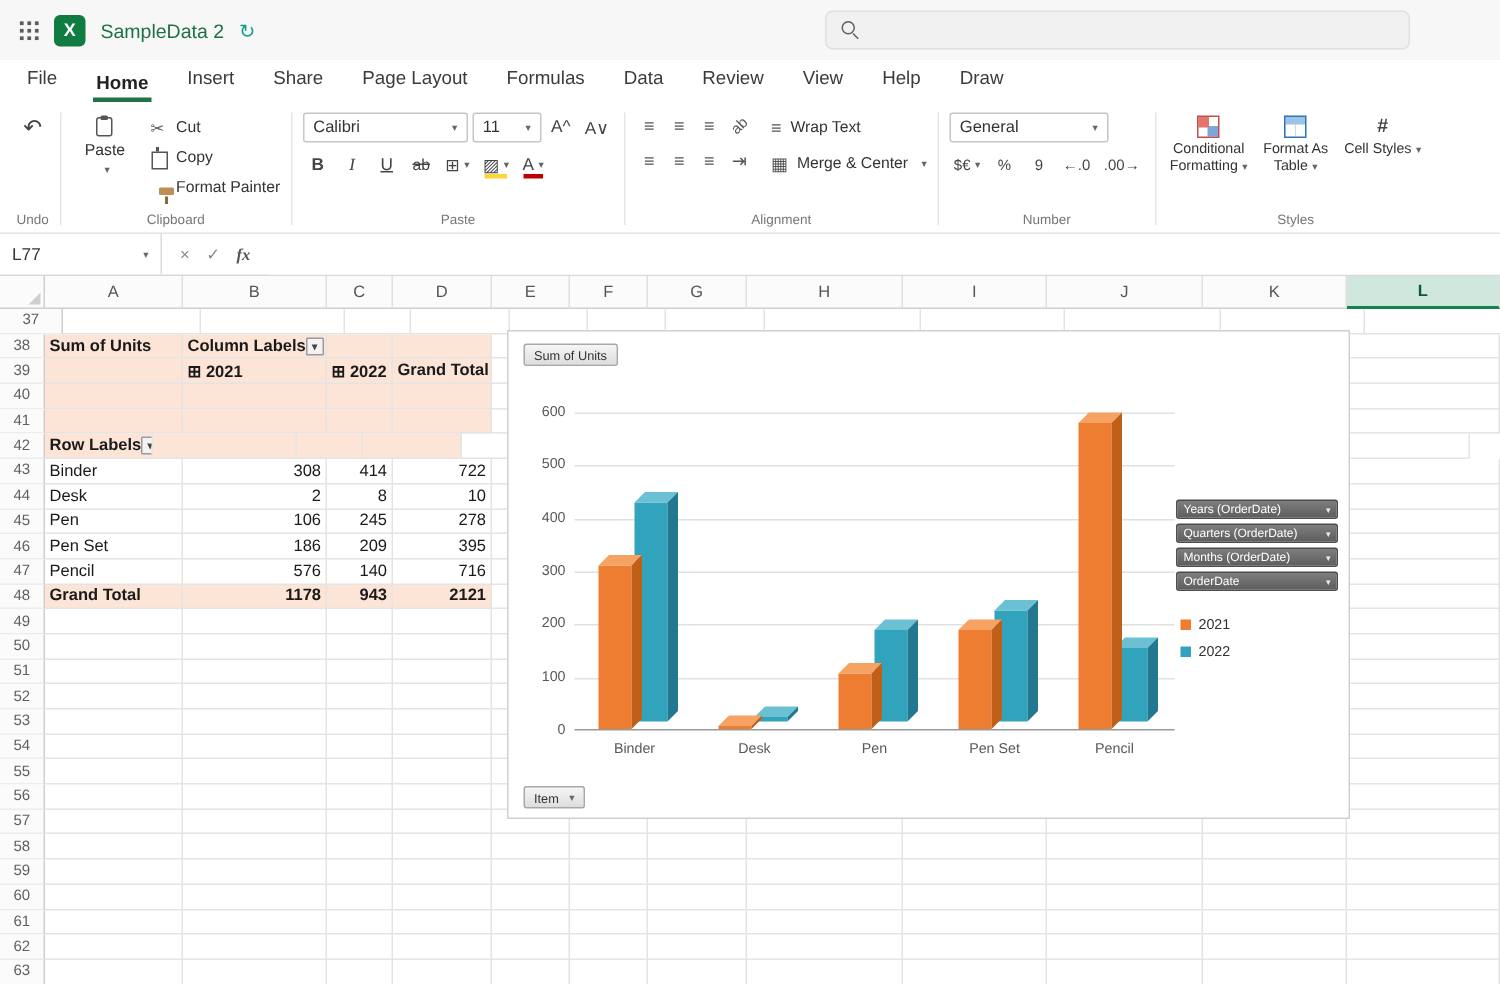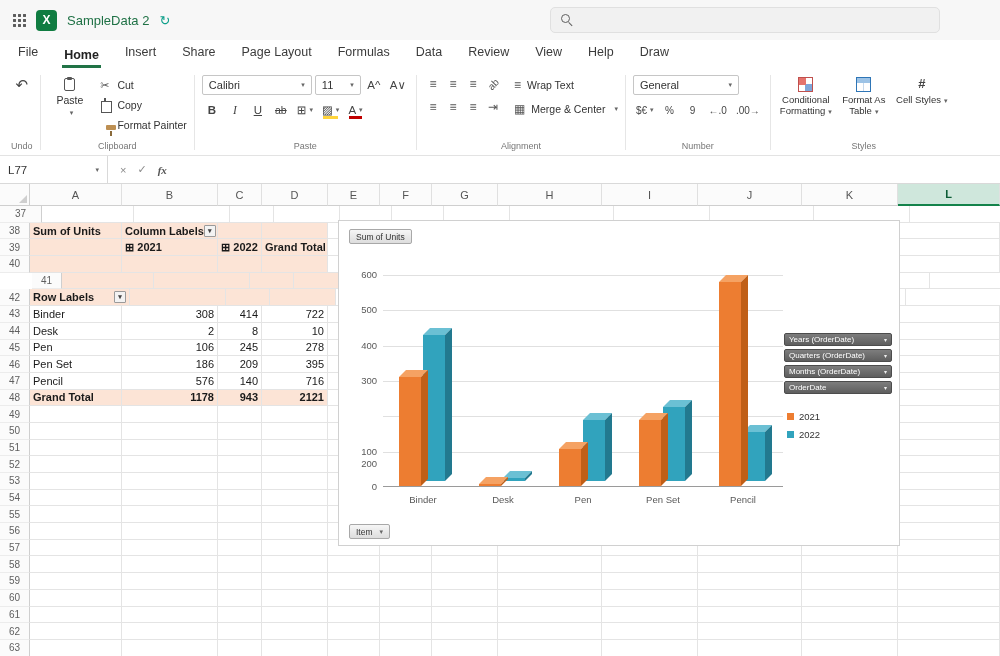--- a/index.html
+++ b/index.html
@@ -382,37 +382,37 @@
         <div class="cell" style="width: 52px;"></div>
         <div class="cell" style="width: 52px;"></div>
         <div class="cell" style="width: 66px;"></div>
         <div class="cell" style="width: 104px;"></div>
         <div class="cell" style="width: 96px;"></div>
         <div class="cell" style="width: 104px;"></div>
         <div class="cell" style="width: 96px;"></div>
         <div class="cell" style="width: 102px;"></div>
       </div>
       <div class="sheetrow">
-        <div class="rh" style="width: 30px; margin-left: 32px;">41</div>
+        <div class="rh" style="width: 30px;">41</div>
         <div class="cell peach" style="width: 92px;"></div>
         <div class="cell peach" style="width: 96px;"></div>
         <div class="cell peach" style="width: 44px;"></div>
         <div class="cell peach" style="width: 66px;"></div>
         <div class="cell" style="width: 52px;"></div>
         <div class="cell" style="width: 52px;"></div>
         <div class="cell" style="width: 66px;"></div>
         <div class="cell" style="width: 104px;"></div>
         <div class="cell" style="width: 96px;"></div>
         <div class="cell" style="width: 104px;"></div>
         <div class="cell" style="width: 96px;"></div>
         <div class="cell" style="width: 102px;"></div>
       </div>
       <div class="sheetrow">
         <div class="rh" style="width: 30px;">42</div>
-        <div class="cell b hasdd peach" style="width: 100px;">Row Labels<span class="ddbox">▾</span></div>
+        <div class="cell b hasdd peach" style="width: 72px;">Row Labels<span class="ddbox">▾</span></div>
         <div class="cell peach" style="width: 96px;"></div>
         <div class="cell peach" style="width: 44px;"></div>
         <div class="cell peach" style="width: 66px;"></div>
         <div class="cell" style="width: 52px;"></div>
         <div class="cell" style="width: 52px;"></div>
         <div class="cell" style="width: 66px;"></div>
         <div class="cell" style="width: 104px;"></div>
         <div class="cell" style="width: 96px;"></div>
         <div class="cell" style="width: 104px;"></div>
         <div class="cell" style="width: 96px;"></div>
@@ -737,21 +737,21 @@
 
   <div class="chart">
     <button class="pcbtn valbtn">
         <span>Sum of Units</span>
       </button>
     <div class="plot" id="plot">
         <div class="ylab" style="top: 206px;">0</div>
         <div class="gl" style="top: 176.667px;"></div>
         <div class="ylab" style="top: 170.667px;">100</div>
         <div class="gl" style="top: 141.333px;"></div>
-        <div class="ylab" style="top: 135.333px; margin-top: 48px;">200</div>
+        <div class="ylab" style="top: 135.333px;">200</div>
         <div class="gl" style="top: 106px;"></div>
         <div class="ylab" style="top: 100px;">300</div>
         <div class="gl" style="top: 70.6667px;"></div>
         <div class="ylab" style="top: 64.6667px;">400</div>
         <div class="gl" style="top: 35.3333px;"></div>
         <div class="ylab" style="top: 29.3333px;">500</div>
         <div class="gl" style="top: 0px;"></div>
         <div class="ylab" style="top: -6px;">600</div>
         <div class="cat" style="left: 0px; width: 80px;">Binder</div>
         <div class="bar3d" style="left: 16px; bottom: 0px; height: 108.827px; background: rgb(237, 125, 49); z-index: 10;">

